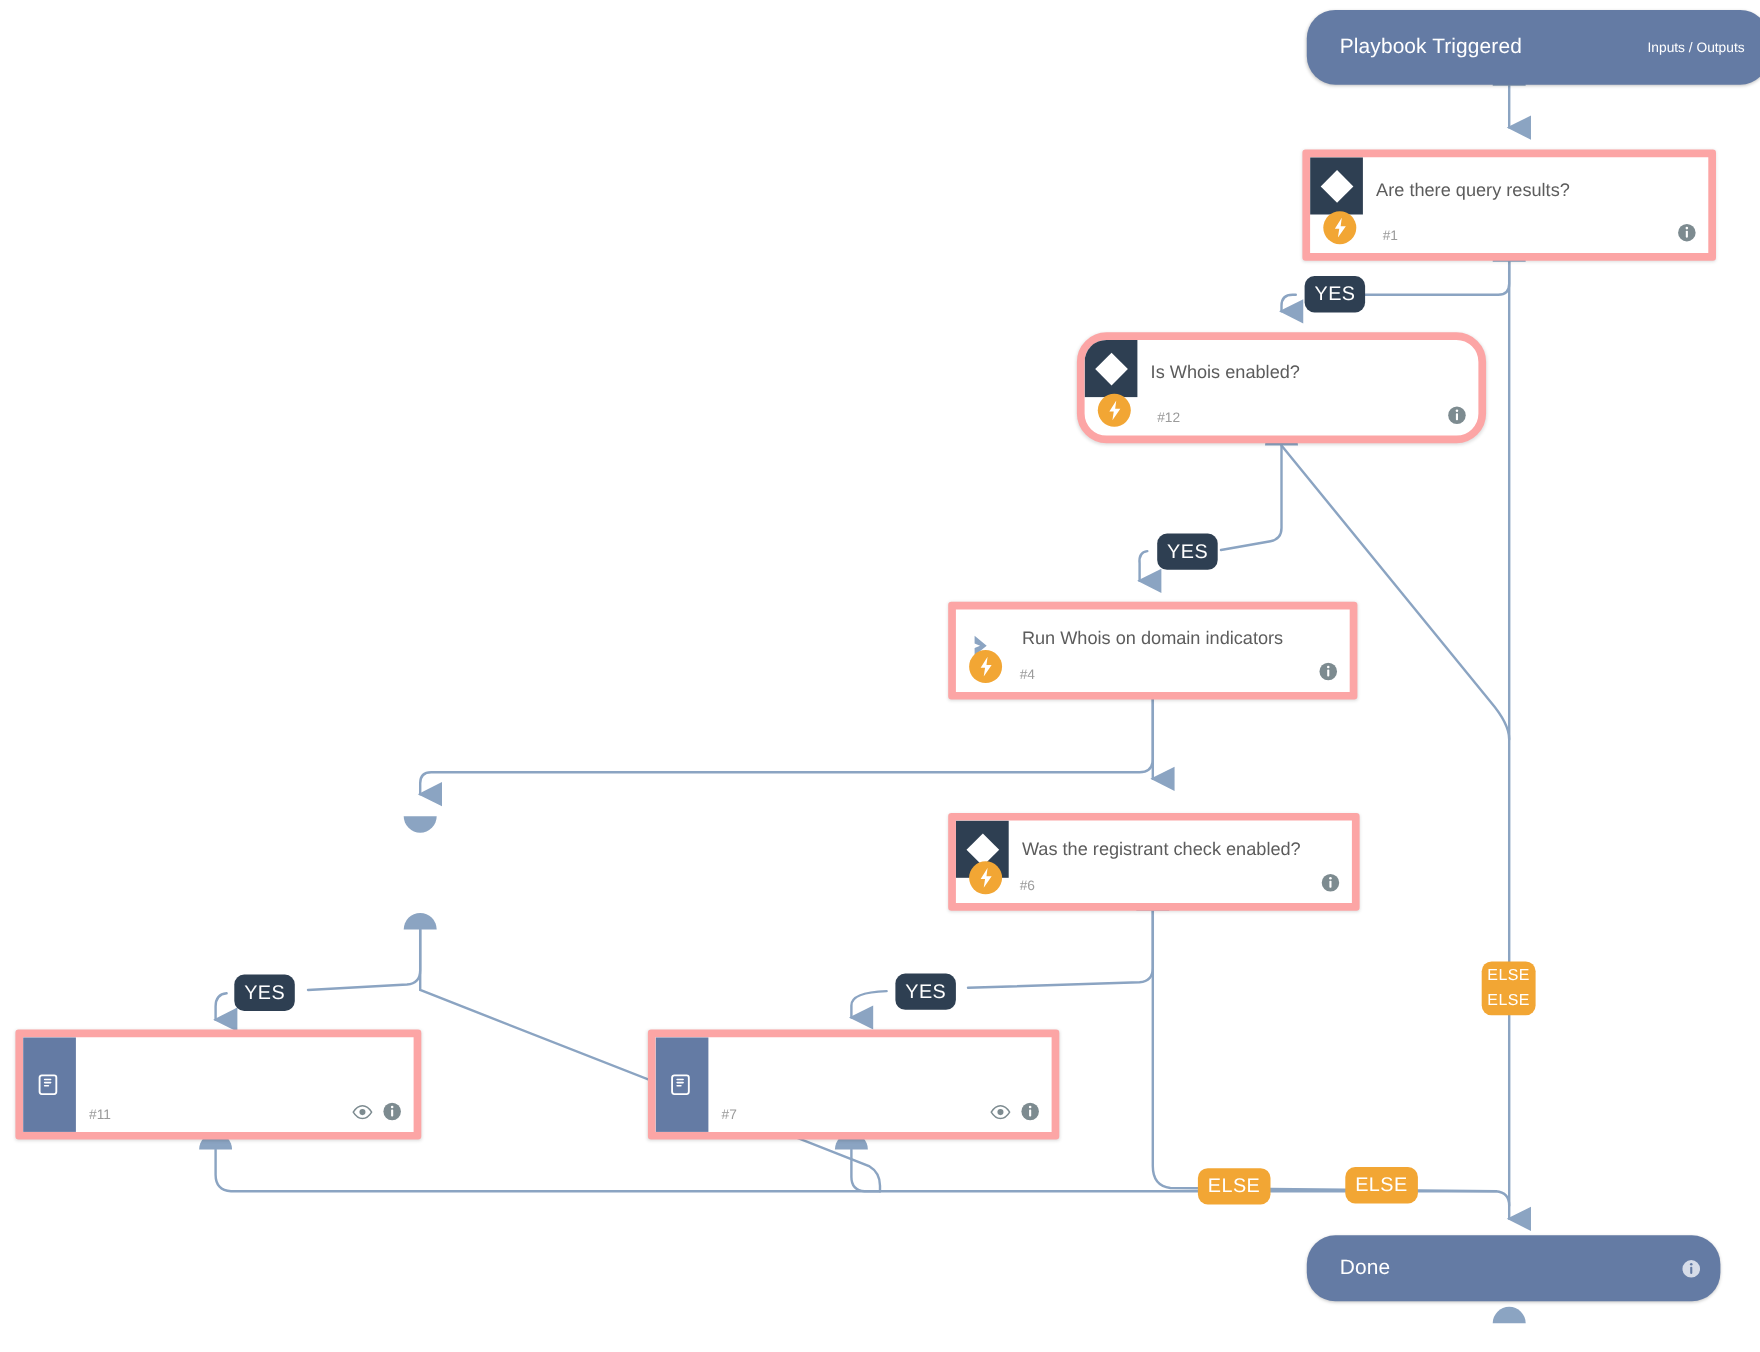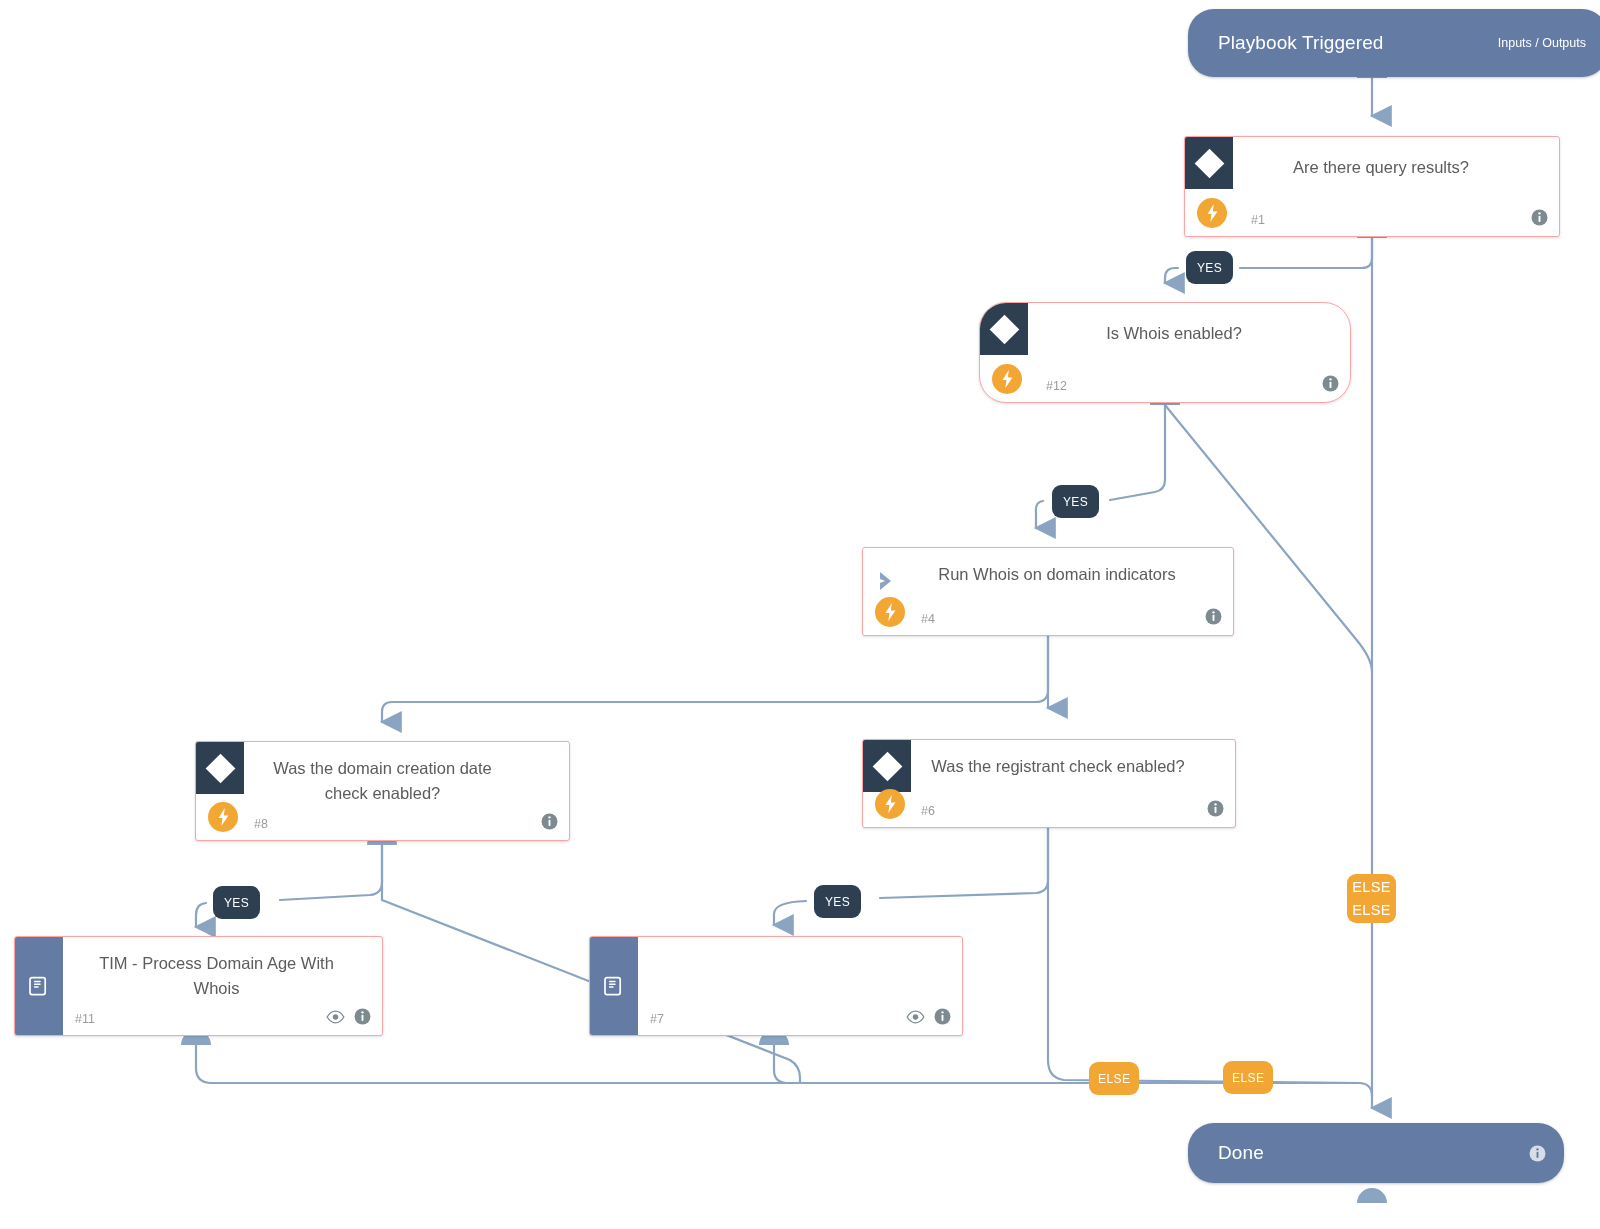--- a/index.html
+++ b/index.html
@@ -54,26 +54,25 @@
   .pill-sub {
     color: #ffffff;
     font-size: 12.5px;
     white-space: nowrap;
   }
 
   
   .card {
     position: absolute;
     background: #ffffff;
-    border: 1px solid #fca5a5;
+    border: 7px solid #fca5a5;
     border-radius: 3px;
     box-shadow: 0 1px 3px rgba(0,0,0,0.13);
     box-sizing: border-box;
     overflow: hidden;
-    text-align: center;
   }
   .card-body {
     position: relative;
     height: 100%;
     box-sizing: border-box;
   }
   .card-icon {
     position: absolute;
     left: 0;
     top: 0;
@@ -138,21 +137,21 @@
   }
 
   
   .lbl {
     position: absolute;
     border-radius: 9px;
     display: flex;
     align-items: center;
     justify-content: center;
     color: #ffffff;
-    font-size: 12px;
+    font-size: 18px;
     letter-spacing: .4px;
     box-sizing: border-box;
   }
   .lbl.yes {
     background: #2e3f52;
     height: 33px;
     min-width: 47px;
     padding: 0 9px;
   }
   .lbl.els {
@@ -323,41 +322,20 @@
       <div class="card-actions">
         <svg class="ico-info" width="17" height="17" viewBox="0 0 16 16">
           <circle cx="8" cy="8" r="7.5" fill="#7d8b90"></circle>
           <rect x="7.1" y="6.3" width="1.8" height="6" fill="#fff" rx=".7"></rect>
           <circle cx="8" cy="4.1" r="1.1" fill="#fff"></circle>
         </svg>
       </div>
     </div>
   </div>
 
-  <div class="card" style="left:195px; top:741px; width:375px; height:100px;">
-    <div class="card-body">
-      <div class="card-icon cond">
-        <span class="diamond"></span>
-      </div>
-      <div class="card-title" style="left:60px; right:60px; top:14px;">Was the domain creation date check enabled?</div>
-      <div class="bolt">
-        <svg width="15" height="18" viewBox="0 0 14 18">
-            <path d="M8.3 0 L2 10 h4 l-1.2 8 L12 7.6 H7.3 Z" fill="#fff"></path>
-          </svg>
-      </div>
-      <div class="card-meta" style="left:58px;">#8</div>
-      <div class="card-actions">
-        <svg class="ico-info" width="17" height="17" viewBox="0 0 16 16">
-          <circle cx="8" cy="8" r="7.5" fill="#7d8b90"></circle>
-          <rect x="7.1" y="6.3" width="1.8" height="6" fill="#fff" rx=".7"></rect>
-          <circle cx="8" cy="4.1" r="1.1" fill="#fff"></circle>
-        </svg>
-      </div>
-    </div>
-  </div>
 
   <div class="card" style="left:862px; top:739px; width:374px; height:89px;">
     <div class="card-body">
       <div class="card-icon cond">
         <span class="diamond"></span>
       </div>
       <div class="card-title" style="left:60px; right:42px; top:14px;">Was the registrant check enabled?</div>
       <div class="bolt">
         <svg width="15" height="18" viewBox="0 0 14 18">
             <path d="M8.3 0 L2 10 h4 l-1.2 8 L12 7.6 H7.3 Z" fill="#fff"></path>
@@ -375,21 +353,20 @@
   </div>
 
   <div class="card" style="left:14px; top:936px; width:369px; height:100px;">
     <div class="card-body">
       <div class="card-icon tall">
         <svg width="24" height="24" viewBox="0 0 24 24">
           <path d="M5 3.6 h11.2 a2 2 0 0 1 2 2 v13 a2 2 0 0 1 -2 2 H5 a2 2 0 0 1 -2 -2 V5.6 a2 2 0 0 1 2 -2 z" fill="none" stroke="#fff" stroke-width="1.7"></path>
           <path d="M7.6 7.4 h5.4 M7.6 10.2 h5.4 M7.6 13 h3.4" stroke="#fff" stroke-width="1.5" stroke-linecap="round"></path>
         </svg>
       </div>
-      <div class="card-title" style="left:60px; right:24px; top:14px;">TIM - Process Domain Age With Whois</div>
       <div class="card-meta" style="left:60px;">#11</div>
       <div class="card-actions">
         <svg class="ico-eye" width="19" height="14" viewBox="0 0 20 14">
           <path d="M1.2 7 C4 2.4 7 0.9 10 0.9 C13 0.9 16 2.4 18.8 7 C16 11.6 13 13.1 10 13.1 C7 13.1 4 11.6 1.2 7 Z" fill="none" stroke="#7d8b90" stroke-width="1.4"></path>
           <circle cx="10" cy="7" r="2.9" fill="#7d8b90"></circle>
         </svg>
         <svg class="ico-info" width="17" height="17" viewBox="0 0 16 16">
           <circle cx="8" cy="8" r="7.5" fill="#7d8b90"></circle>
           <rect x="7.1" y="6.3" width="1.8" height="6" fill="#fff" rx=".7"></rect>
           <circle cx="8" cy="4.1" r="1.1" fill="#fff"></circle>

